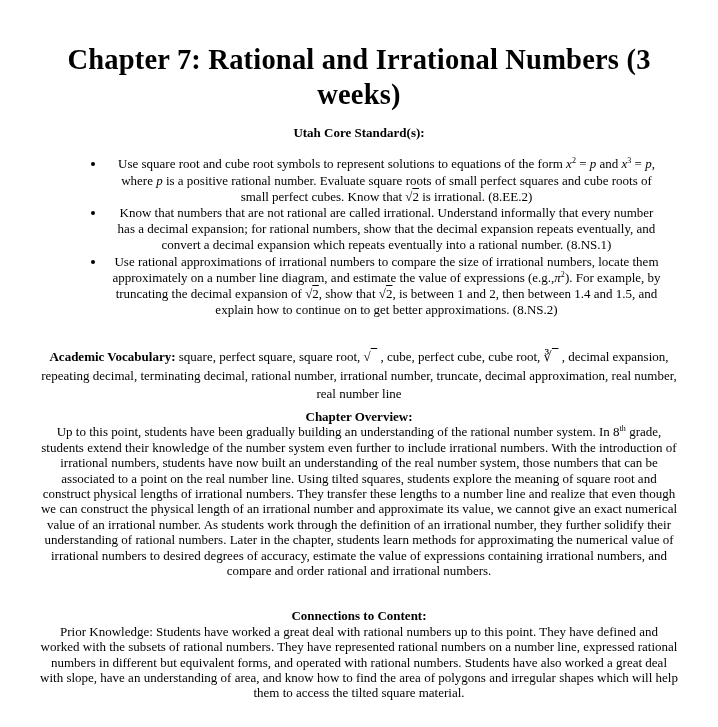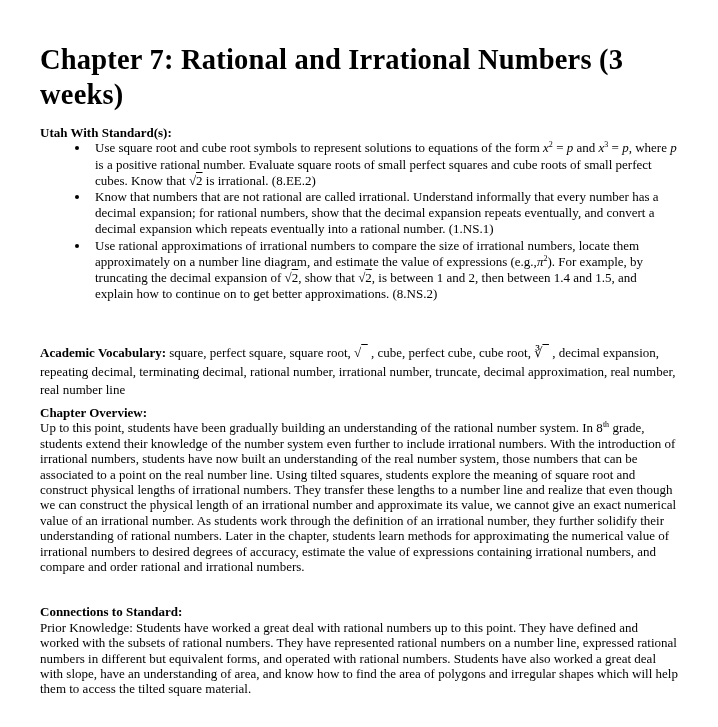--- a/index.html
+++ b/index.html
@@ -8,75 +8,76 @@
     width: 718px;
     height: 727px;
     box-sizing: border-box;
     background: #ffffff;
     color: #000000;
     font-family: "Liberation Serif", "DejaVu Serif", serif;
     font-size: 13px;
     line-height: 15.4px;
     padding: 42px 40px 8px 40px;
     overflow: hidden;
+    text-align: center;
   }
   .title {
     font-size: 28.5px;
     line-height: 35px;
     font-weight: bold;
     margin: 0 0 13px 0;
     letter-spacing: 0.2px;
   }
   .sec-heading {
     font-size: 13px;
     font-weight: bold;
     margin: 0;
   }
   ul.standards {
-    margin: 0;
+    margin: 16px;
     padding: 0 0 0 50px;
     list-style: disc;
   }
   ul.standards li {
     padding-left: 5px;
     line-height: 16.2px;
     margin: 0;
   }
   p { margin: 0; }
   .vocab {
-    margin-top: 42px;
+    margin-top: 30px;
     line-height: 18.5px;
   }
   .overview-heading { margin-top: 5px; }
   .connections-heading { margin-top: 30px; }
   
   .seg-b { font-weight: bold; }
   .seg-i { font-style: italic; }
   .seg-u { }
   .seg-sup { vertical-align: super; font-size: 0.62em; line-height: 0; }
   .seg-ol { text-decoration: overline; }
 </style>
 </head>
 <body>
 
 <div class="page">
 
   <h1 class="title">Chapter 7: Rational and Irrational Numbers (3 weeks)</h1>
 
-  <h2 class="sec-heading">Utah With Standard(s):</h2>
+  <h2 class="sec-heading">Utah Core Standard(s):</h2>
 
   <ul class="standards">
     <li><span>Use square root and cube root symbols to represent solutions to equations of the form </span><span class="seg-i">x</span><span class="seg-sup">2</span><span> = </span><span class="seg-i">p</span><span> and </span><span class="seg-i">x</span><span class="seg-sup">3</span><span> = </span><span class="seg-i">p</span><span>, where </span><span class="seg-i">p</span><span> is a positive rational number. Evaluate square roots of small perfect squares and cube roots of small perfect cubes. Know that </span><span>√</span><span class="seg-ol">2</span><span> is irrational. (8.EE.2)</span></li>
-    <li><span>Know that numbers that are not rational are called irrational. Understand informally that every number has a decimal expansion; for rational numbers, show that the decimal expansion repeats eventually, and convert a decimal expansion which repeats eventually into a rational number. (1.NS.1)</span></li>
+    <li><span>Know that numbers that are not rational are called irrational. Understand informally that every number has a decimal expansion; for rational numbers, show that the decimal expansion repeats eventually, and convert a decimal expansion which repeats eventually into a rational number. (8.NS.1)</span></li>
     <li><span>Use rational approximations of irrational numbers to compare the size of irrational numbers, locate them approximately on a number line diagram, and estimate the value of expressions (e.g.,</span><span class="seg-i">π</span><span class="seg-sup">2</span><span>). For example, by truncating the decimal expansion of </span><span>√</span><span class="seg-ol">2</span><span>, show that </span><span>√</span><span class="seg-ol">2</span><span>, is between 1 and 2, then between 1.4 and 1.5, and explain how to continue on to get better approximations. (8.NS.2)</span></li>
   </ul>
 
   <p class="vocab"><span class="seg-b">Academic Vocabulary:</span><span> square, perfect square, square root, </span><span>√</span><span class="seg-ol">&nbsp;&nbsp;</span><span> , cube, perfect cube, cube root, </span><span>∛</span><span class="seg-ol">&nbsp;&nbsp;</span><span> , decimal expansion, repeating decimal, terminating decimal, rational number, irrational number, truncate, decimal approximation, real number, real number line</span></p>
 
   <h2 class="sec-heading overview-heading">Chapter Overview:</h2>
 
   <p><span>Up to this point, students have been gradually building an understanding of the rational number system. In 8</span><span class="seg-sup">th</span><span> grade, students extend their knowledge of the number system even further to include irrational numbers. With the introduction of irrational numbers, students have now built an understanding of the real number system, those numbers that can be associated to a point on the real number line. Using tilted squares, students explore the meaning of square root and construct physical lengths of irrational numbers. They transfer these lengths to a number line and realize that even though we can construct the physical length of an irrational number and approximate its value, we cannot give an exact numerical value of an irrational number. As students work through the definition of an irrational number, they further solidify their understanding of rational numbers. Later in the chapter, students learn methods for approximating the numerical value of irrational numbers to desired degrees of accuracy, estimate the value of expressions containing irrational numbers, and compare and order rational and irrational numbers.</span></p>
 
-  <h2 class="sec-heading connections-heading">Connections to Standard:</h2>
+  <h2 class="sec-heading connections-heading">Connections to Content:</h2>
 
   <p><span class="seg-u">Prior Knowledge</span><span>: Students have worked a great deal with rational numbers up to this point. They have defined and worked with the subsets of rational numbers. They have represented rational numbers on a number line, expressed rational numbers in different but equivalent forms, and operated with rational numbers. Students have also worked a great deal with slope, have an understanding of area, and know how to find the area of polygons and irregular shapes which will help them to access the tilted square material.</span></p>
 
 </div>
 
 </body></html>

